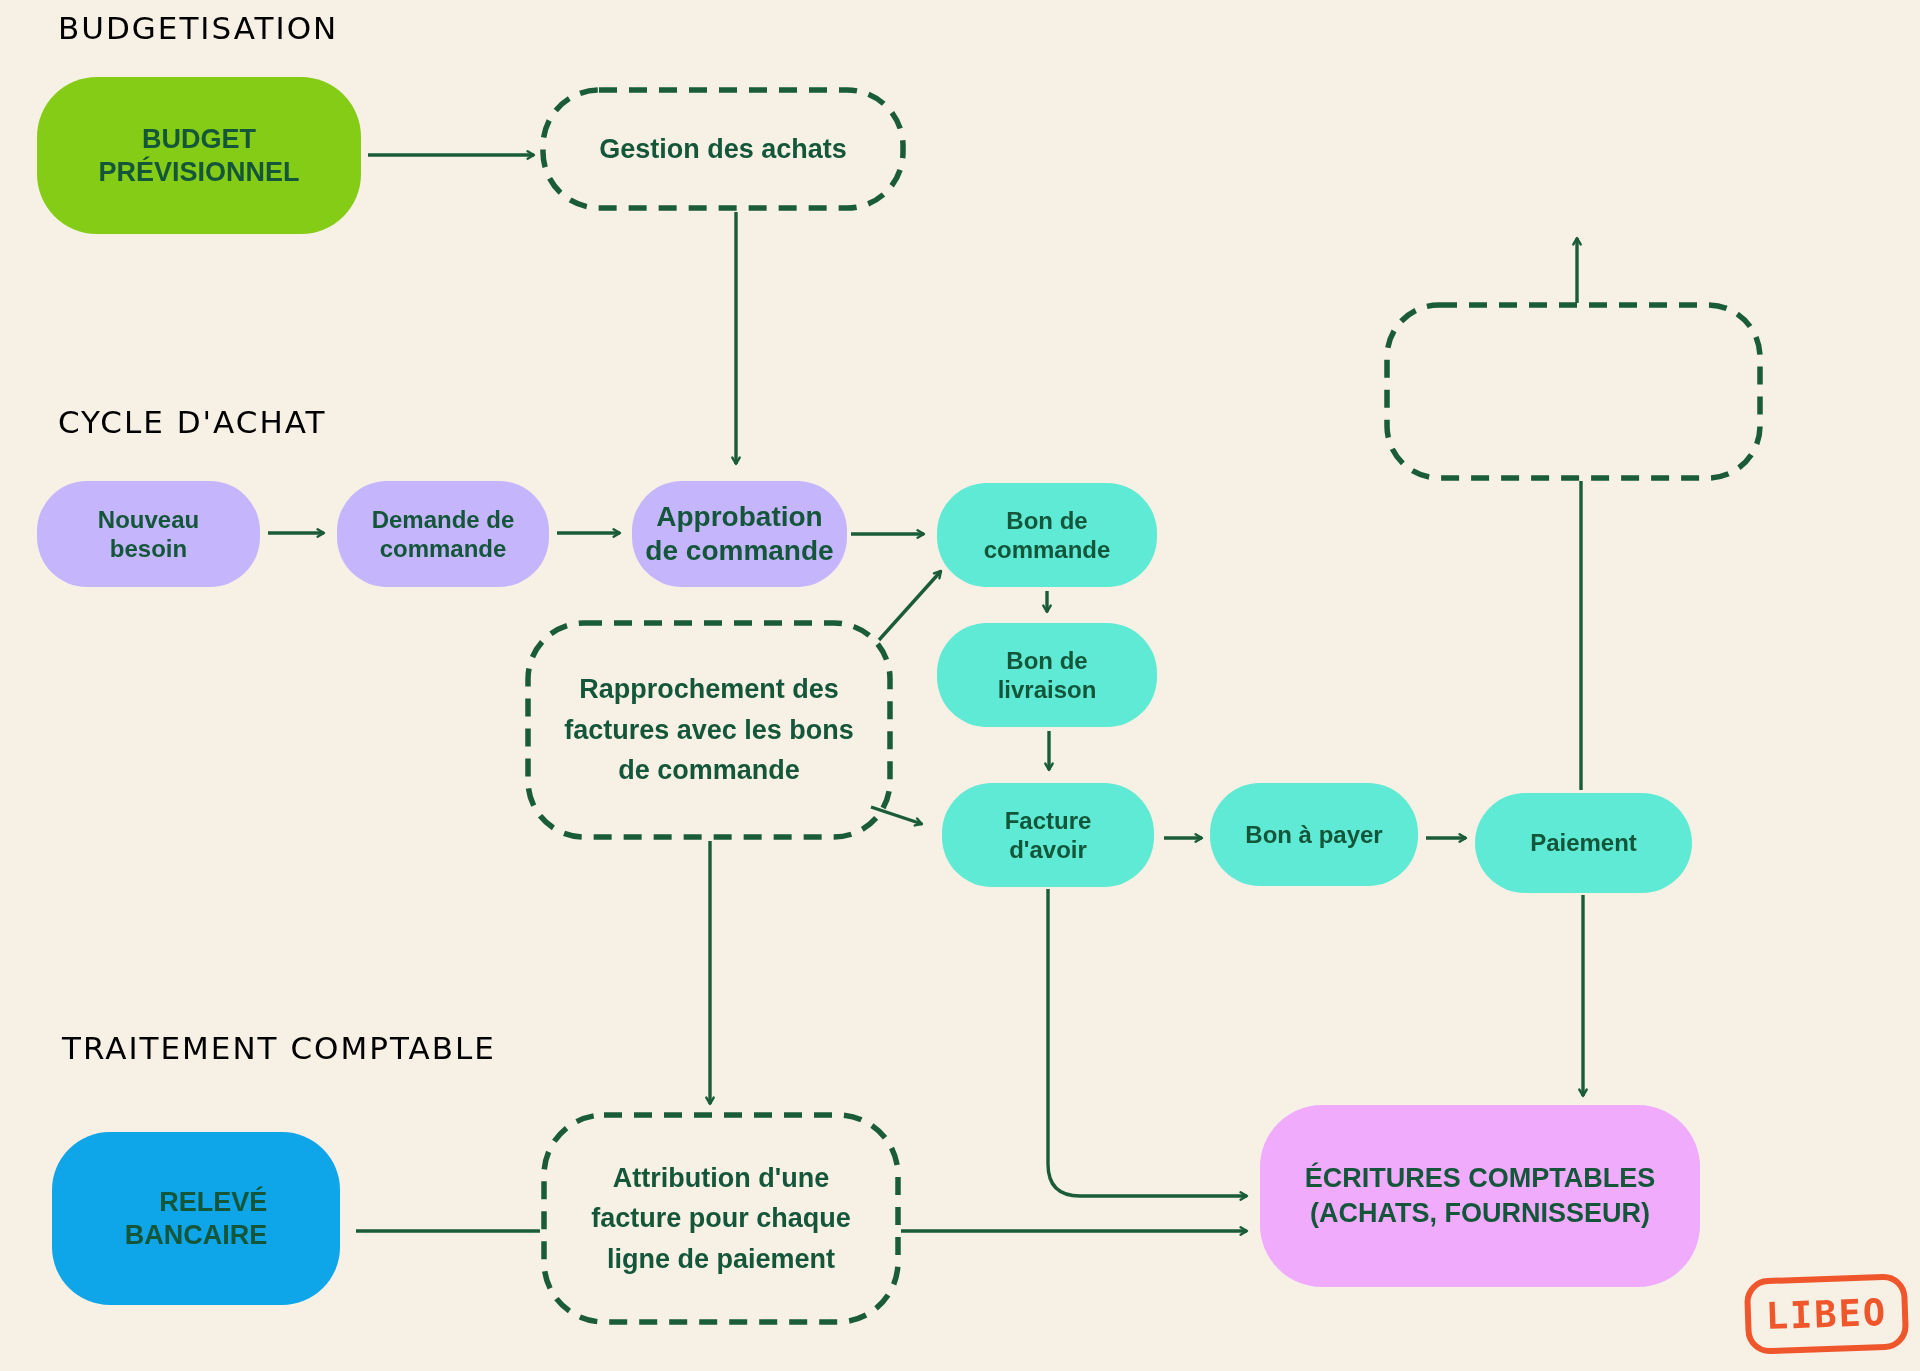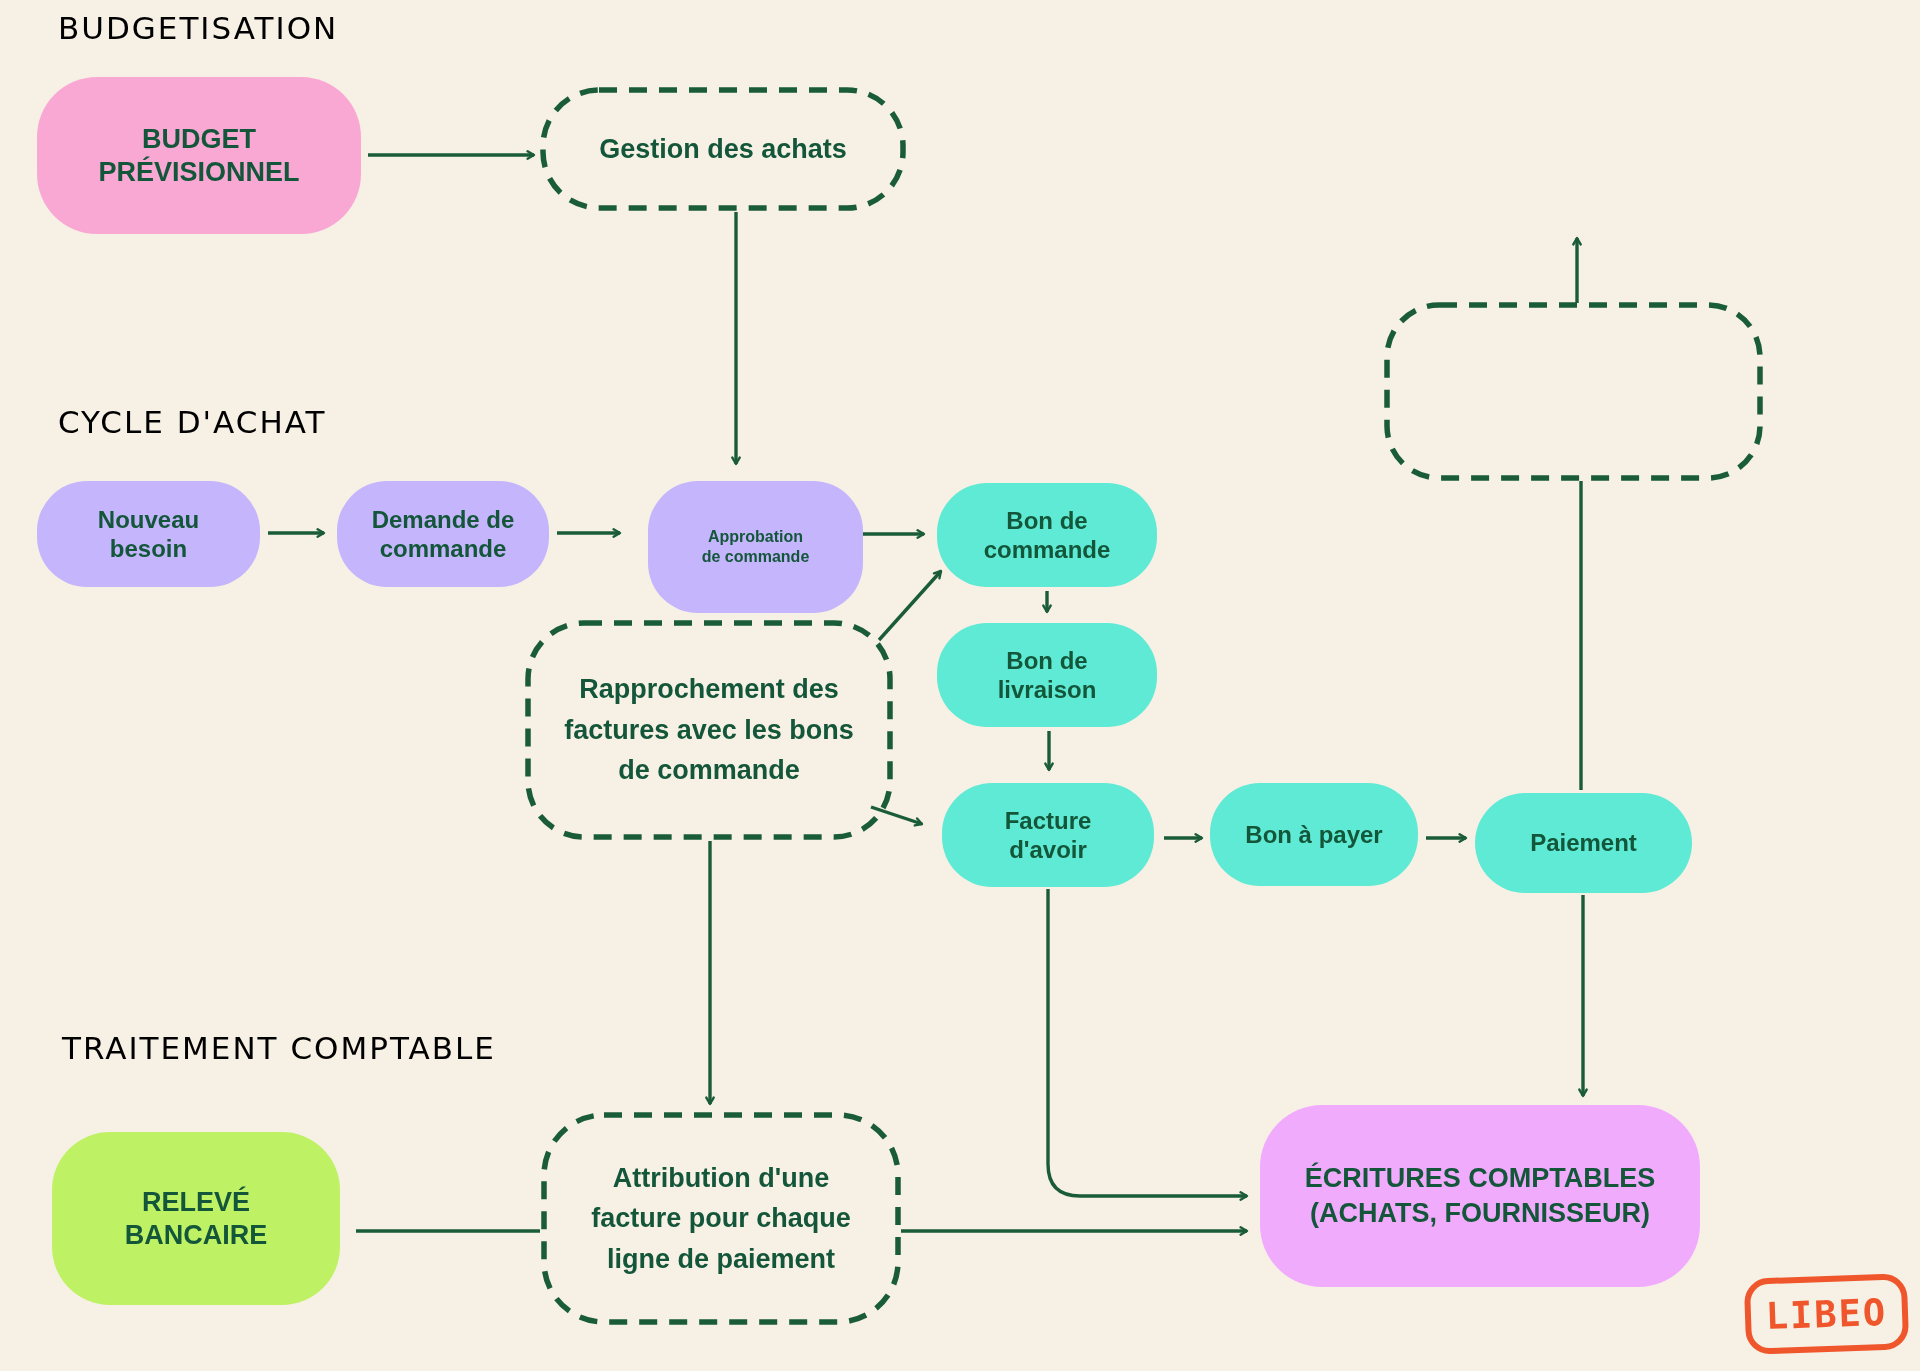--- a/index.html
+++ b/index.html
@@ -23,25 +23,25 @@
   .node{
     position:absolute;
     display:flex;align-items:center;justify-content:center;
     text-align:center;
     white-space:pre-line;
     font-weight:700;
     color:#14563A;
     line-height:1.22;
   }
   .node.dashed{line-height:1.5;}
-  .blue{background:#f9a8d4;}
+  .blue{background:#84cc16;}
   .pink{background:#c4b5fd;}
   .green{background:#5eead4;}
   .green-big{background:#f0abfc;}
-  .teal{background:#bef264;}
+  .teal{background:#0ea5e9;text-align:right;}
   .logo{
     position:absolute;
     left:1745px;top:1276px;width:163px;height:76px;
     border:6px solid #F0562B;border-radius:24px;
     display:flex;align-items:center;justify-content:center;
     color:#F0562B;
     font-family:"DejaVu Sans Mono", monospace;
     font-weight:700;font-size:37px;letter-spacing:2px;
     transform:rotate(-2deg);
     box-sizing:border-box;
@@ -96,21 +96,21 @@
   <div class="node dashed" style="left:543px;top:90px;width:360px;height:118px;font-size:27px;">Gestion des achats</div>
 
 
 
   <div class="node pink" style="left:37px;top:481px;width:223px;height:106px;border-radius:50px;font-size:24px;">Nouveau
 besoin</div>
 
   <div class="node pink" style="left:337px;top:481px;width:212px;height:106px;border-radius:50px;font-size:24px;">Demande de
 commande</div>
 
-  <div class="node pink" style="left:648px;top:481px;width:215px;height:132px;border-radius:50px;font-size:16px;">Approbation
+  <div class="node pink" style="left:632px;top:481px;width:215px;height:106px;border-radius:50px;font-size:28px;">Approbation
 de commande</div>
 
   <div class="node green" style="left:937px;top:483px;width:220px;height:104px;border-radius:50px;font-size:24px;">Bon de
 commande</div>
 
   <div class="node green" style="left:937px;top:623px;width:220px;height:104px;border-radius:50px;font-size:24px;">Bon de
 livraison</div>
 
   <div class="node dashed" style="left:528px;top:623px;width:362px;height:214px;font-size:27px;">Rapprochement des
 factures avec les bons

